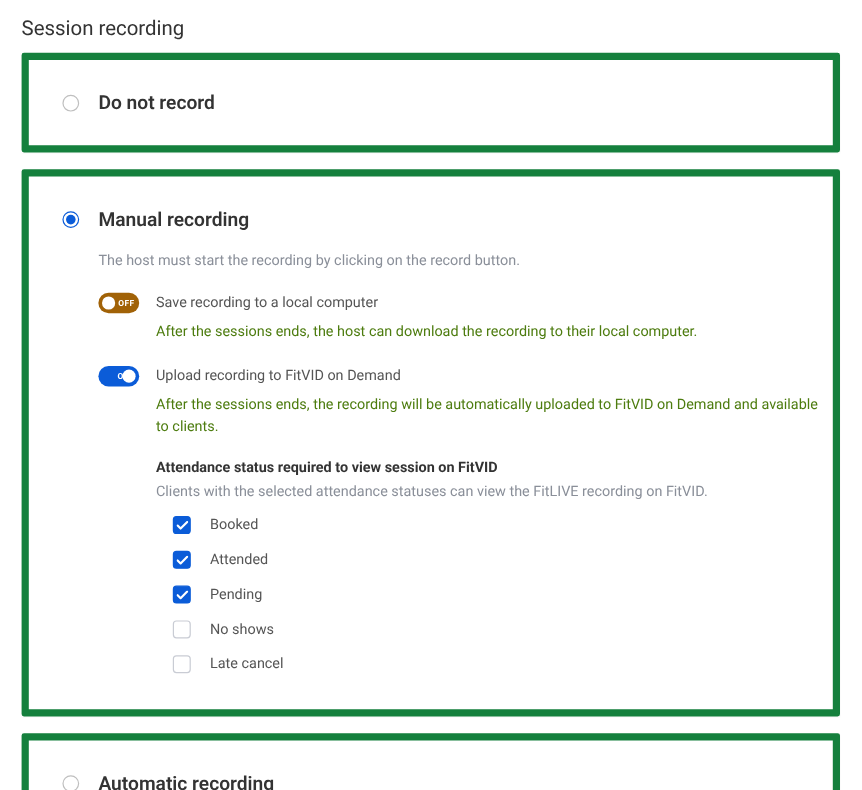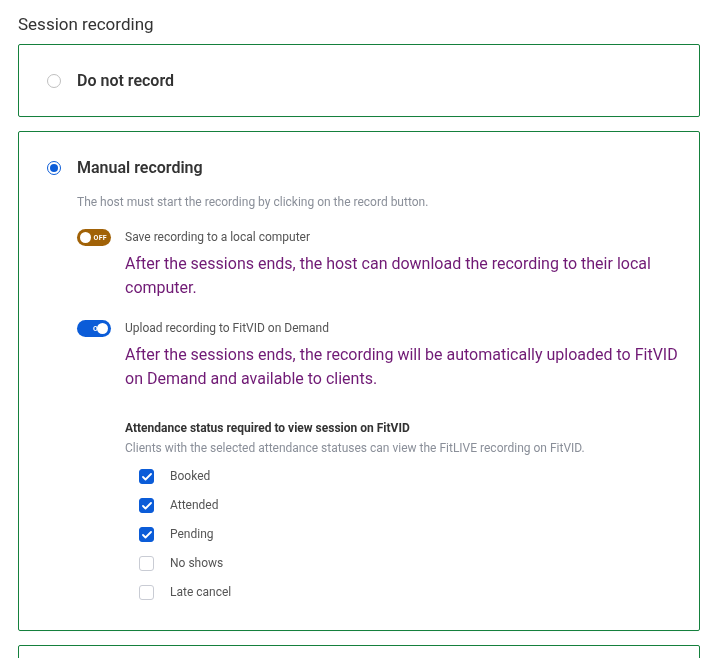--- a/index.html
+++ b/index.html
@@ -10,21 +10,21 @@
       width: 718px;
       padding: 0;
     }
     .page-title {
       font-size: 17px;
       color: #333;
       padding: 14px 0 10px 18px;
     }
     .card {
       background: #fff;
-      border: 1px solid #15803d;
+      border: 6px solid #15803d;
       border-radius: 2px;
       margin: 0 18px 14px 18px;
       padding: 0;
       box-shadow: 0 1px 1px rgba(0,0,0,0.02);
     }
     .card.inactive { padding: 26px 28px; }
     .card.active { padding: 26px 12px 30px 28px; }
     .radio-row {
       display: flex;
       align-items: center;
@@ -98,27 +98,27 @@
     }
     .toggle-off .txt { right: 4px; }
     .toggle-on .txt { left: 16px; }
     .toggle-content { flex: 1; }
     .toggle-label {
       font-size: 12px;
       color: #555;
       line-height: 17px;
     }
     .toggle-desc {
-      font-size: 16px;
-      color: #701a75;
+      font-size: 12px;
+      color: #4d7c0f;
       margin-top: 6px;
       line-height: 1.5;
     }
     .sub-section {
-      margin-top: 30px;
+      margin-top: 18px;
       padding-left: 48px;
     }
     .sub-heading {
       font-size: 12px;
       font-weight: 700;
       color: #333;
     }
     .sub-desc {
       font-size: 12px;
       color: #8a8f99;

